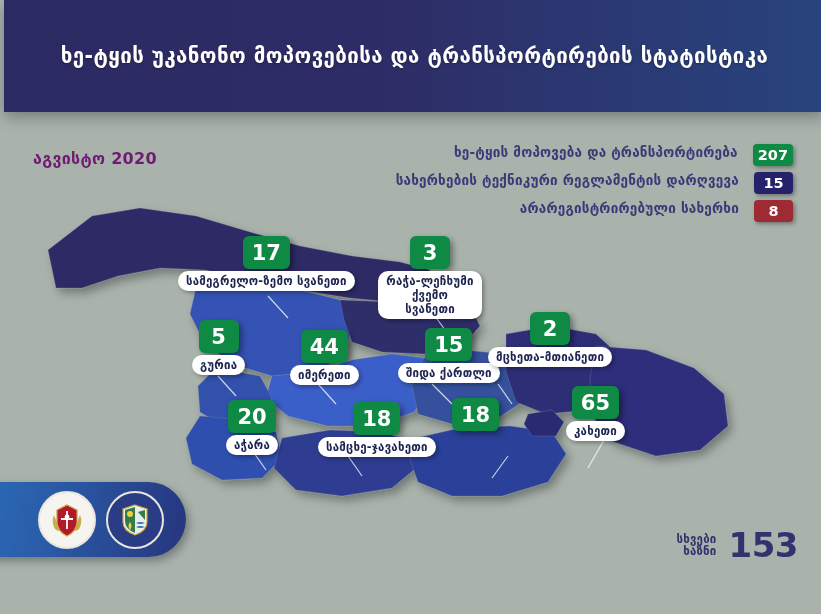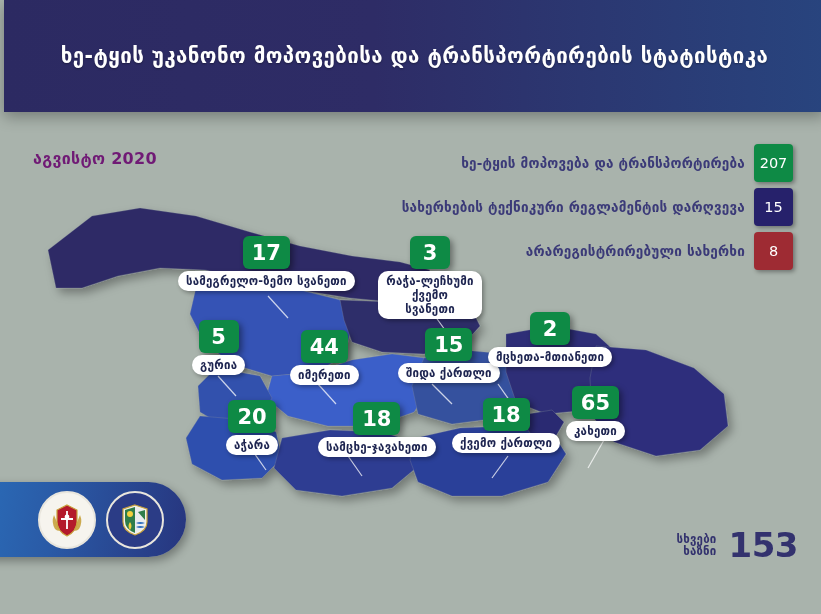--- a/index.html
+++ b/index.html
@@ -28,29 +28,29 @@
   #period-label{
     position:absolute; left:33px; top:149px;
     color:#701a75; font-size:16px; font-weight:bold; letter-spacing:.3px;
     z-index:12;
   }
 
   #legend{
     position:absolute; right:28px; top:144px; z-index:12;
     display:flex; flex-direction:column; gap:6px; align-items:flex-end;
   }
-  .legend-row{ display:flex; align-items:center; gap:9px; }
+  .legend-row{ display:flex; align-items:flex-start; gap:15px; }
   .legend-text{
     color:#3b3a78; font-size:13.5px; font-weight:bold;
     white-space:nowrap; letter-spacing:.2px; text-align:right;
   }
   .legend-chip{
-    min-width:39px; height:38px; border-radius:4px;
-    display:flex; align-items:center; justify-content:center;
-    color:#fff; font-size:14.5px; font-weight:normal;
+    min-width:39px; height:22px; border-radius:4px;
+    display:flex; align-items:center; justify-content:center;
+    color:#fff; font-size:14.5px; font-weight:bold;
     box-shadow:2px 2px 4px rgba(0,0,0,.35);
     padding:0 5px;
   }
 
   
   #map-wrap{
     position:absolute; left:0; top:120px; width:821px; height:420px; z-index:5;
   }
   #map-svg{ display:block; width:821px; height:420px; }
 
@@ -225,21 +225,20 @@
   <div class="marker-name">აჭარა</div>
 </div>
 
 <div class="marker" style="left:318px; top:402px;">
   <div class="marker-badge" style="background:#0e8a45">18</div>
   <div class="marker-name">სამცხე-ჯავახეთი</div>
 </div>
 
 <div class="marker" style="left:452px; top:398px;">
   <div class="marker-badge" style="background:#0e8a45">18</div>
-  <div class="marker-name">ქვემო ქართლი</div>
 </div>
 
 <div class="marker" style="left:566px; top:386px;">
   <div class="marker-badge" style="background:#0e8a45">65</div>
   <div class="marker-name">კახეთი</div>
 </div>
 
 <div id="logo-pill">
   <div class="seal" id="seal-gov">
     <div class="seal-ring">

